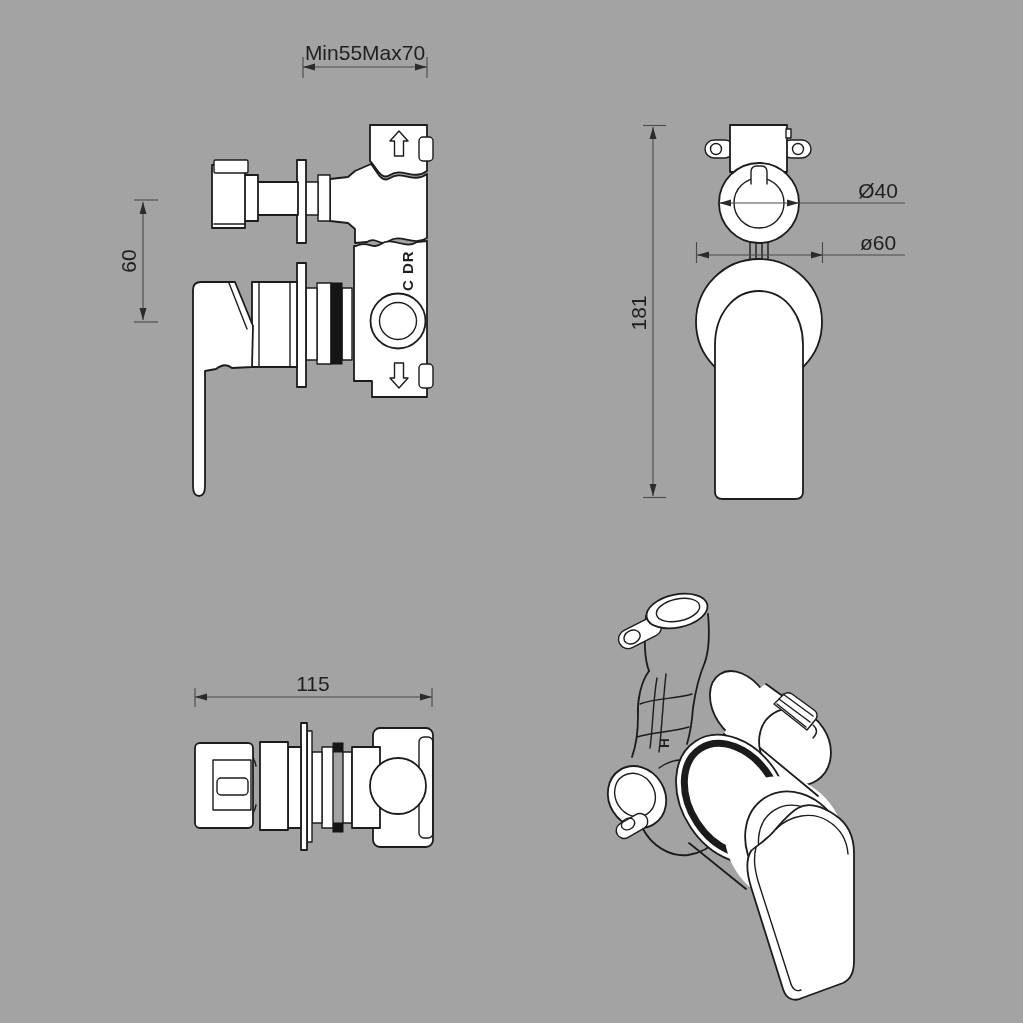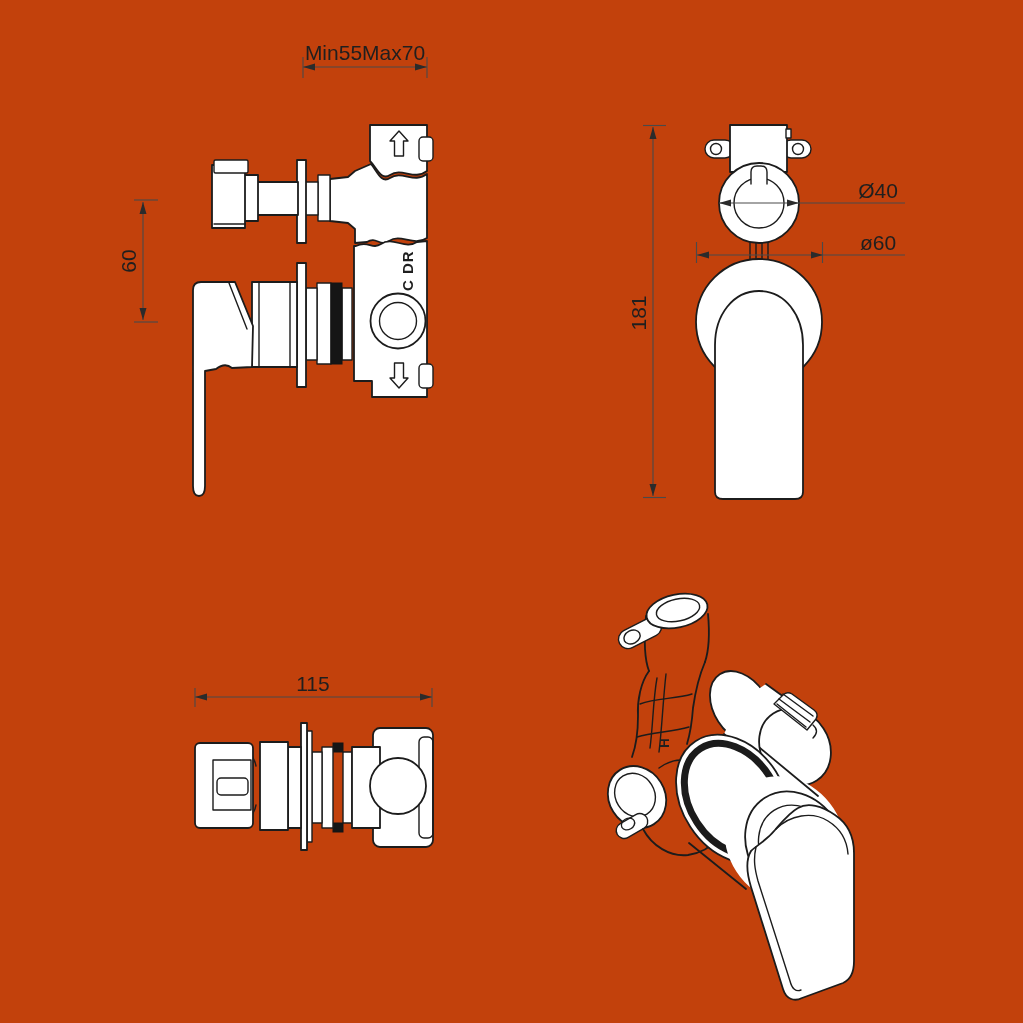--- a/index.html
+++ b/index.html
@@ -1,16 +1,16 @@
 <!DOCTYPE html>
 <html><head>
 <meta charset="utf-8">
 <style>
   html,body{margin:0;padding:0;background:#ffffff;}
-  .canvas{position:relative;width:1023px;height:1023px;background:#c2410c;overflow:hidden;}
+  .canvas{position:relative;width:1023px;height:1023px;background:#a3a3a3;overflow:hidden;}
   svg{display:block;}
   
   .ln{fill:none;stroke:#1c1c1c;stroke-width:1.8;stroke-linecap:round;stroke-linejoin:round;}
   .ln2{fill:none;stroke:#1c1c1c;stroke-width:1.4;stroke-linecap:round;stroke-linejoin:round;}
   .fw{fill:#ffffff;stroke:#1c1c1c;stroke-width:1.8;stroke-linejoin:round;stroke-linecap:round;}
   .fw2{fill:#ffffff;stroke:#1c1c1c;stroke-width:1.4;stroke-linejoin:round;stroke-linecap:round;}
   .seal{fill:#151515;stroke:#151515;}
   .darkring{fill:none;stroke:#1b1b1b;stroke-width:7;}
   
   .dim{fill:none;stroke:#4a4a4a;stroke-width:1.1;stroke-linecap:butt;}

